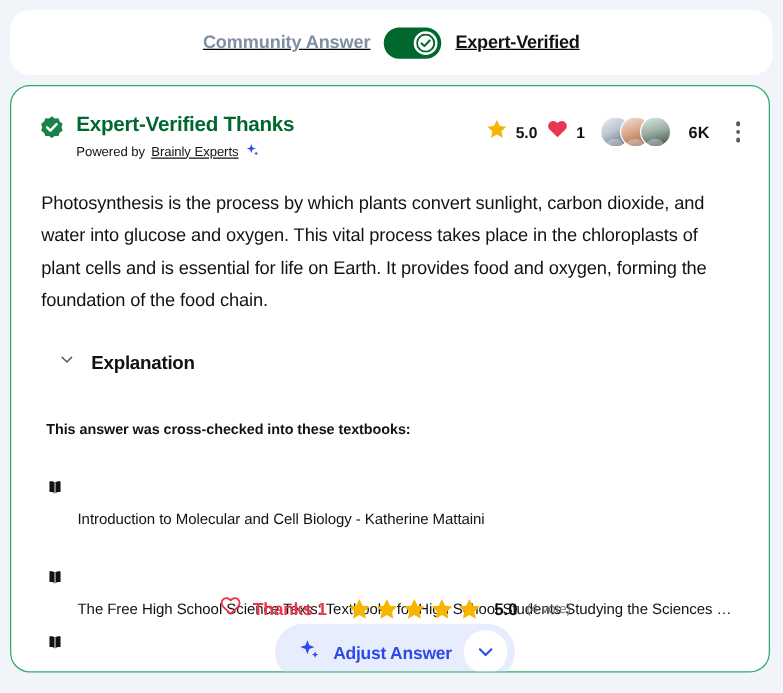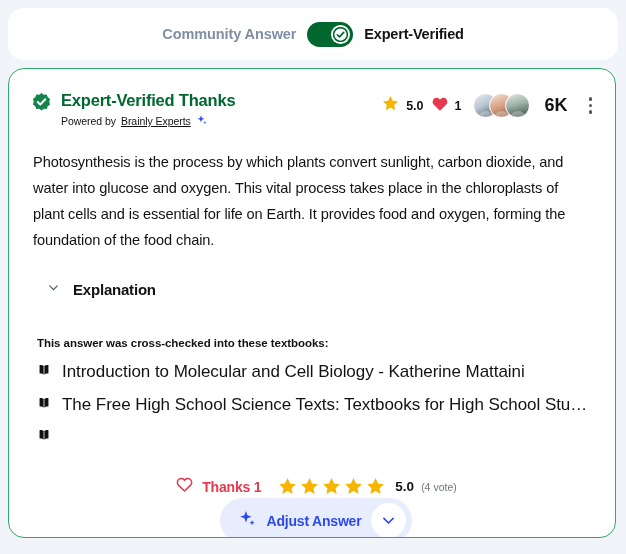--- a/index.html
+++ b/index.html
@@ -25,20 +25,21 @@
     background: #ffffff;
     border-radius: 16px;
     display: flex;
     align-items: center;
     justify-content: center;
   }
   .toggle-row {
     display: flex;
     align-items: center;
     gap: 11px;
+    text-decoration: underline;
   }
   .toggle-label-off {
     font-size: 14.5px;
     font-weight: bold;
     color: #7f8fa4;
     letter-spacing: -0.1px;
   }
   .toggle-label-on {
     font-size: 14.5px;
     font-weight: bold;
@@ -143,21 +144,21 @@
     position: absolute;
     left: 50%;
     bottom: -6px;
     transform: translateX(-50%);
     width: 15px;
     height: 12px;
     border-radius: 50% 50% 0 0;
     background: rgba(255,255,255,0.30);
   }
   .viewers {
-    font-size: 18px;
+    font-size: 13px;
     font-weight: bold;
     color: #121212;
     margin-left: 7px;
   }
   .kebab {
     display: flex;
     flex-direction: column;
     gap: 3px;
     margin-left: 9px;
     padding: 3px 5px;
@@ -206,27 +207,28 @@
     letter-spacing: -0.05px;
   }
   .book-row {
     display: flex;
     align-items: center;
     gap: 11px;
     margin-top: 13px;
     cursor: pointer;
   }
   .book-title {
-    font-size: 17px;
+    font-size: 12px;
     color: #121212;
     white-space: nowrap;
     overflow: hidden;
     text-overflow: ellipsis;
     max-width: 540px;
     letter-spacing: -0.05px;
+    margin-top: 45px;
   }
 
   
   .card-footer {
     position: absolute;
     left: 0;
     right: 0;
     bottom: 0;
     height: 62px;
     display: flex;

